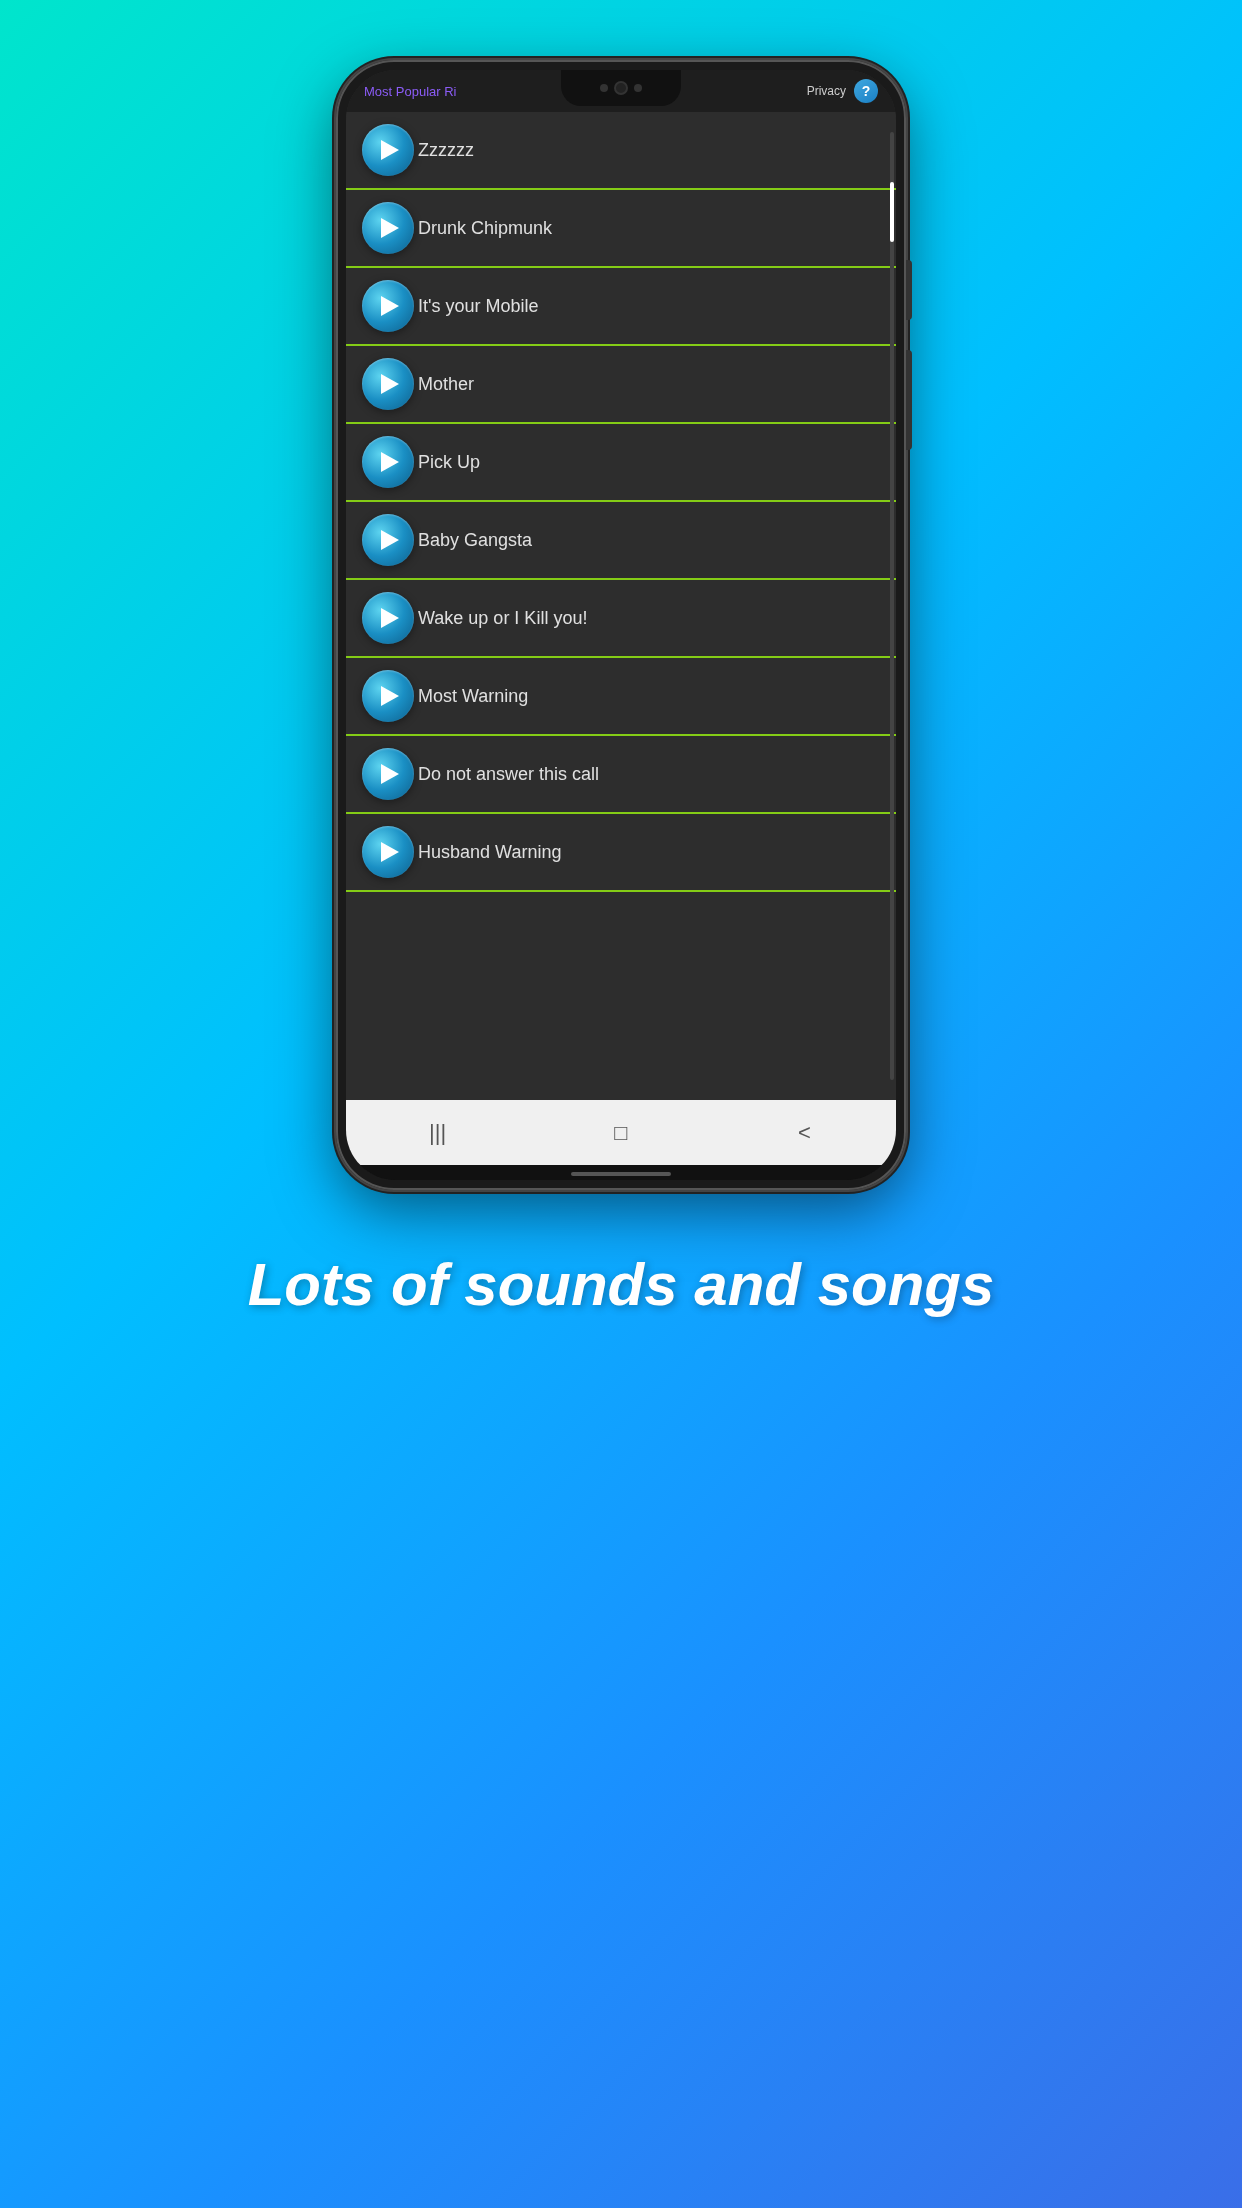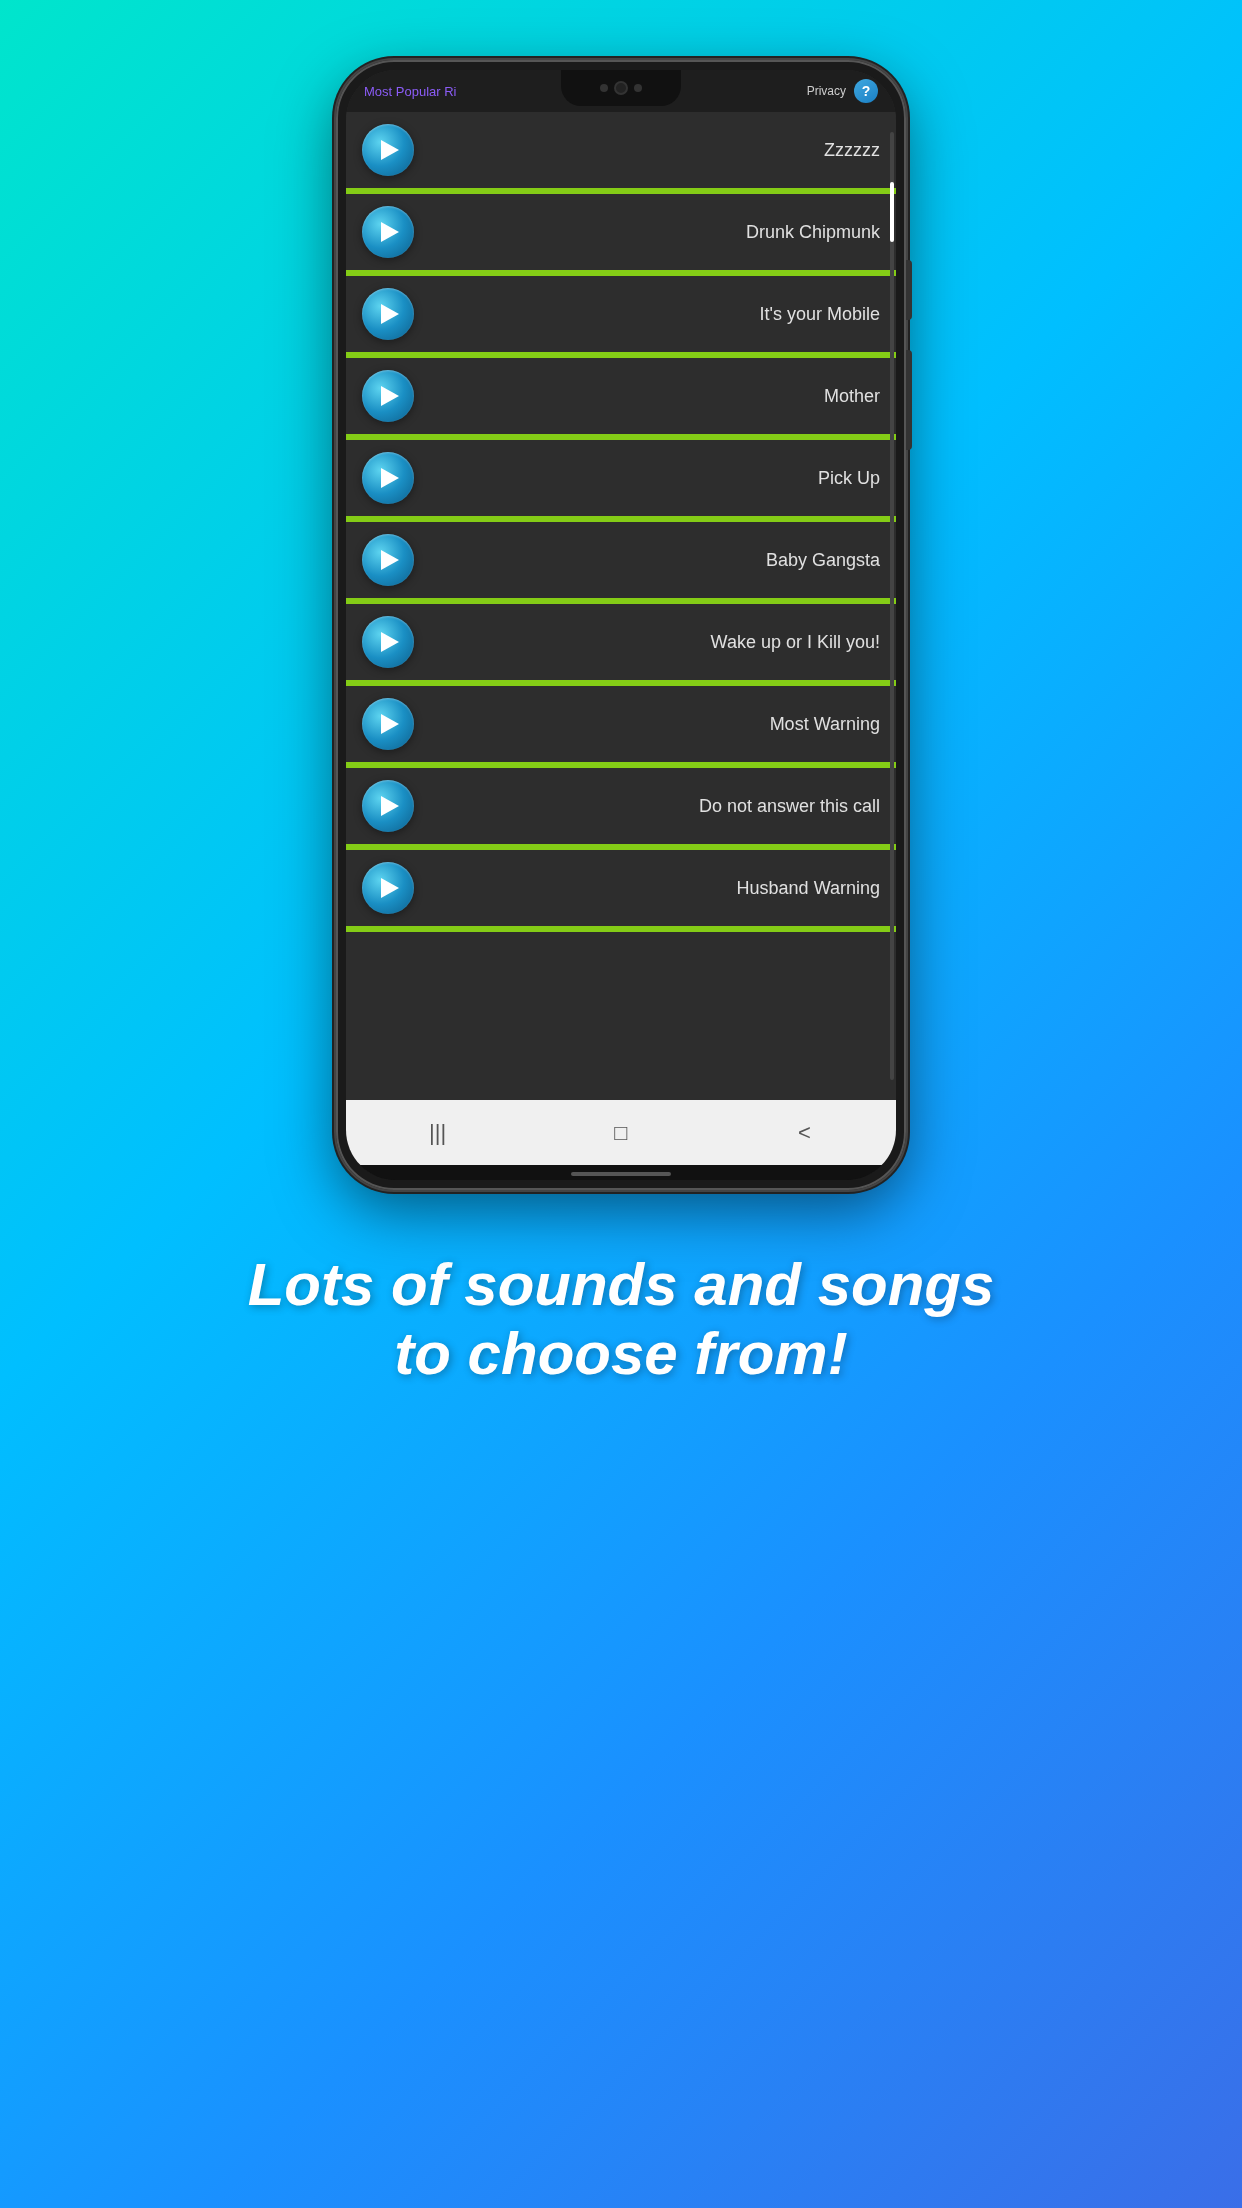--- a/index.html
+++ b/index.html
@@ -160,24 +160,23 @@
     }
     .ringtone-list::-webkit-scrollbar-thumb {
       background: #fff;
       border-radius: 3px;
     }
 
     .ringtone-item {
       display: flex;
       align-items: center;
       padding: 12px 16px;
-      border-bottom: 6px solid #84cc16;
+      border-bottom: 2px solid #84cc16;
       cursor: pointer;
       gap: 4px;
-      justify-content: space-between;
     }
 
     .play-btn {
       width: 52px;
       height: 52px;
       background: radial-gradient(circle at 35% 35%, #5dd4f0, #1a8fc4 50%, #0d5d8a);
       border-radius: 50%;
       display: flex;
       align-items: center;
       justify-content: center;
@@ -375,15 +374,14 @@
         </div>
 
       </div>
     </div>
   </div>
 </div>
 
 <div class="bottom-text-section">
   <div class="promo-text">
     <span>Lots of sounds and songs</span><br>
-    <span>to choose from!</span>
   </div>
 </div>
 
 </body></html>

